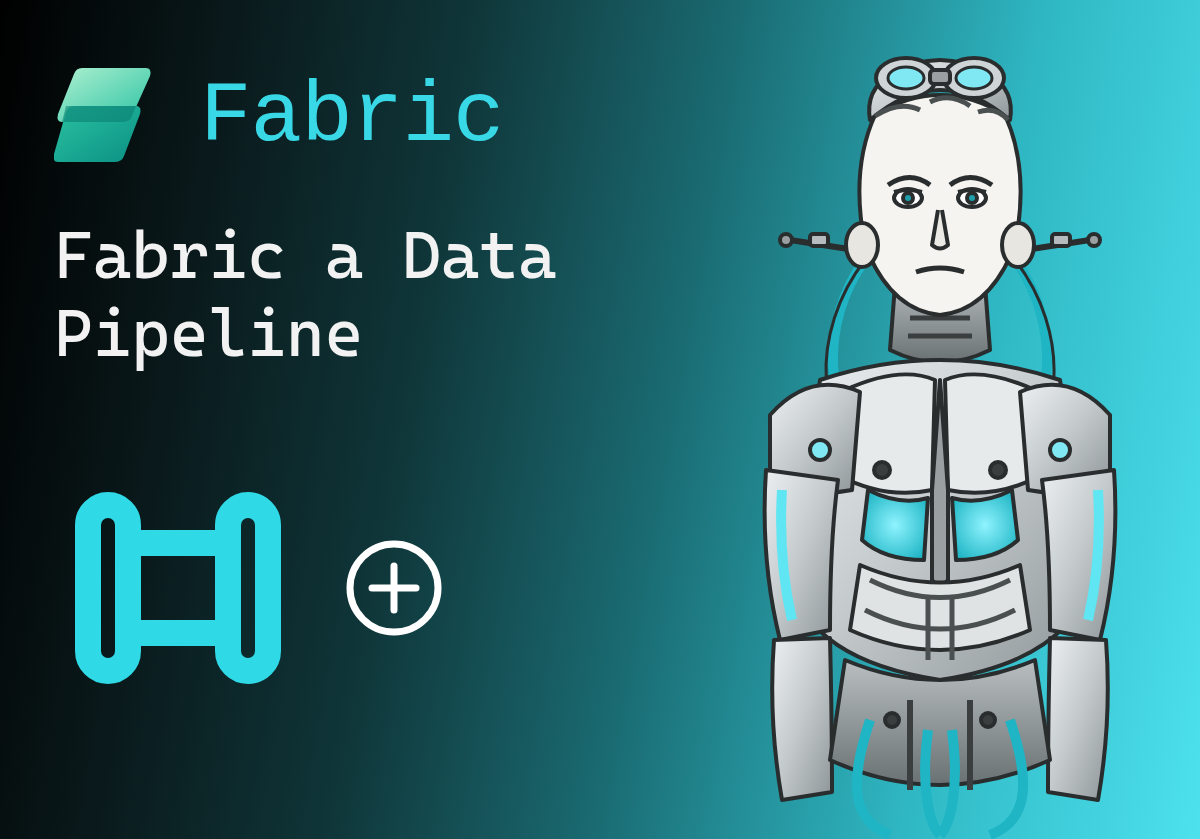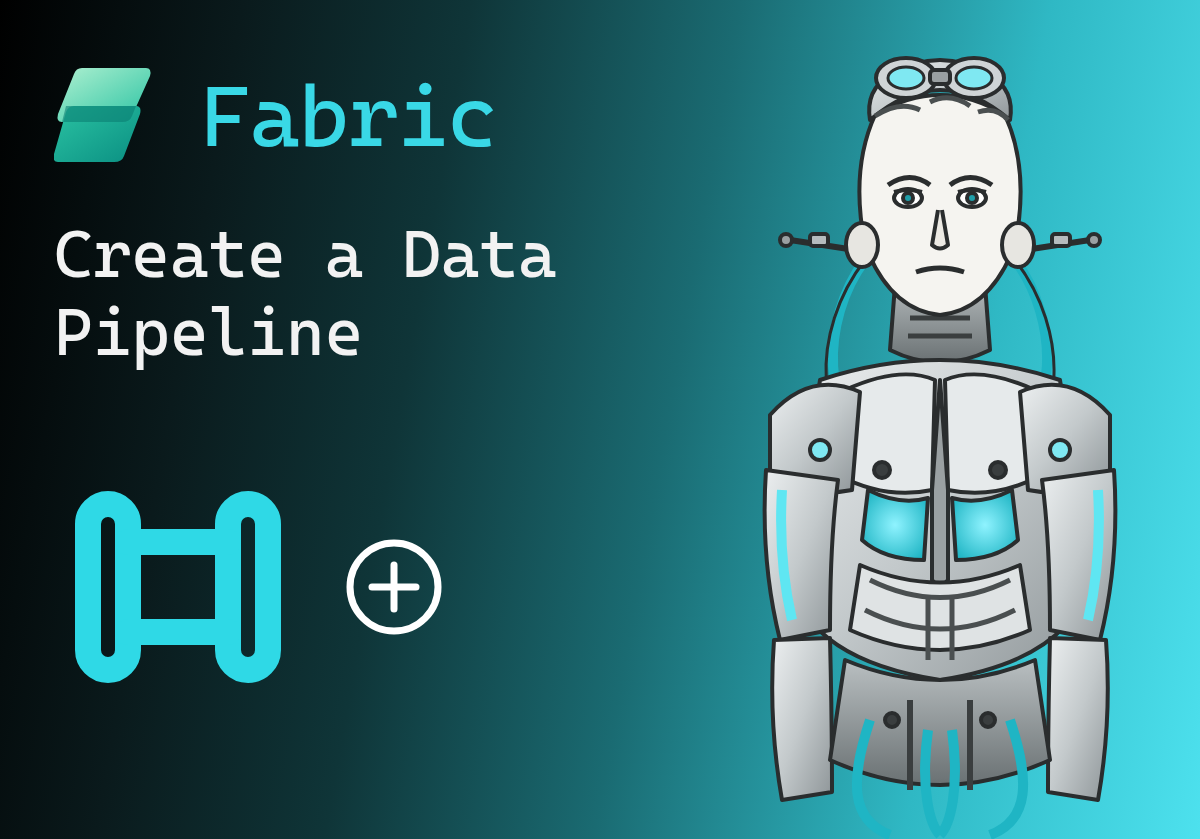--- a/index.html
+++ b/index.html
@@ -11,20 +11,21 @@
   }
   .content {
     position: absolute;
     left: 54px;
     top: 60px;
   }
   .brand-row {
     display: flex;
     align-items: center;
     gap: 38px;
+    font-family: Liberation Mono, monospace;
   }
   .brand-name {
     font-size: 86px;
     font-weight: 500;
     color: #39d8e6;
     letter-spacing: -1px;
   }
   .headline {
     margin-top: 44px;
     font-size: 66px;
@@ -66,21 +67,21 @@
           </linearGradient>
         </defs>
         <path d="M20,8 L92,8 Q98,8 96,16 L78,56 Q76,62 68,62 L8,62 Q2,62 4,54 L20,14 Q22,8 28,8 Z" fill="url(#fg1)"></path>
         <path d="M12,46 L82,46 Q88,46 86,54 L70,96 Q68,102 60,102 L4,102 Q-2,102 0,94 L12,52 Q14,46 20,46 Z" fill="url(#fg2)"></path>
         <path d="M12,46 L82,46 L78,56 Q76,62 68,62 L8,62 Z" fill="#0a7a70" opacity="0.55"></path>
       </svg>
     </span>
     <span class="brand-name">Fabric</span>
   </div>
 
-  <div class="headline" style="white-space:pre-line">Create a Data
+  <div class="headline" style="white-space:pre-line">Fabric a Data
 Pipeline</div>
 
   <div class="icon-row">
     <span>
       <svg width="248" height="210" viewBox="0 0 248 210">
         <g fill="none" stroke="#2fd9e6" stroke-width="26" stroke-linecap="round" stroke-linejoin="round">
           <rect x="34" y="22" width="40" height="166" rx="20"></rect>
           <rect x="174" y="22" width="40" height="166" rx="20"></rect>
           <line x1="74" y1="60" x2="174" y2="60"></line>
           <line x1="74" y1="150" x2="174" y2="150"></line>

